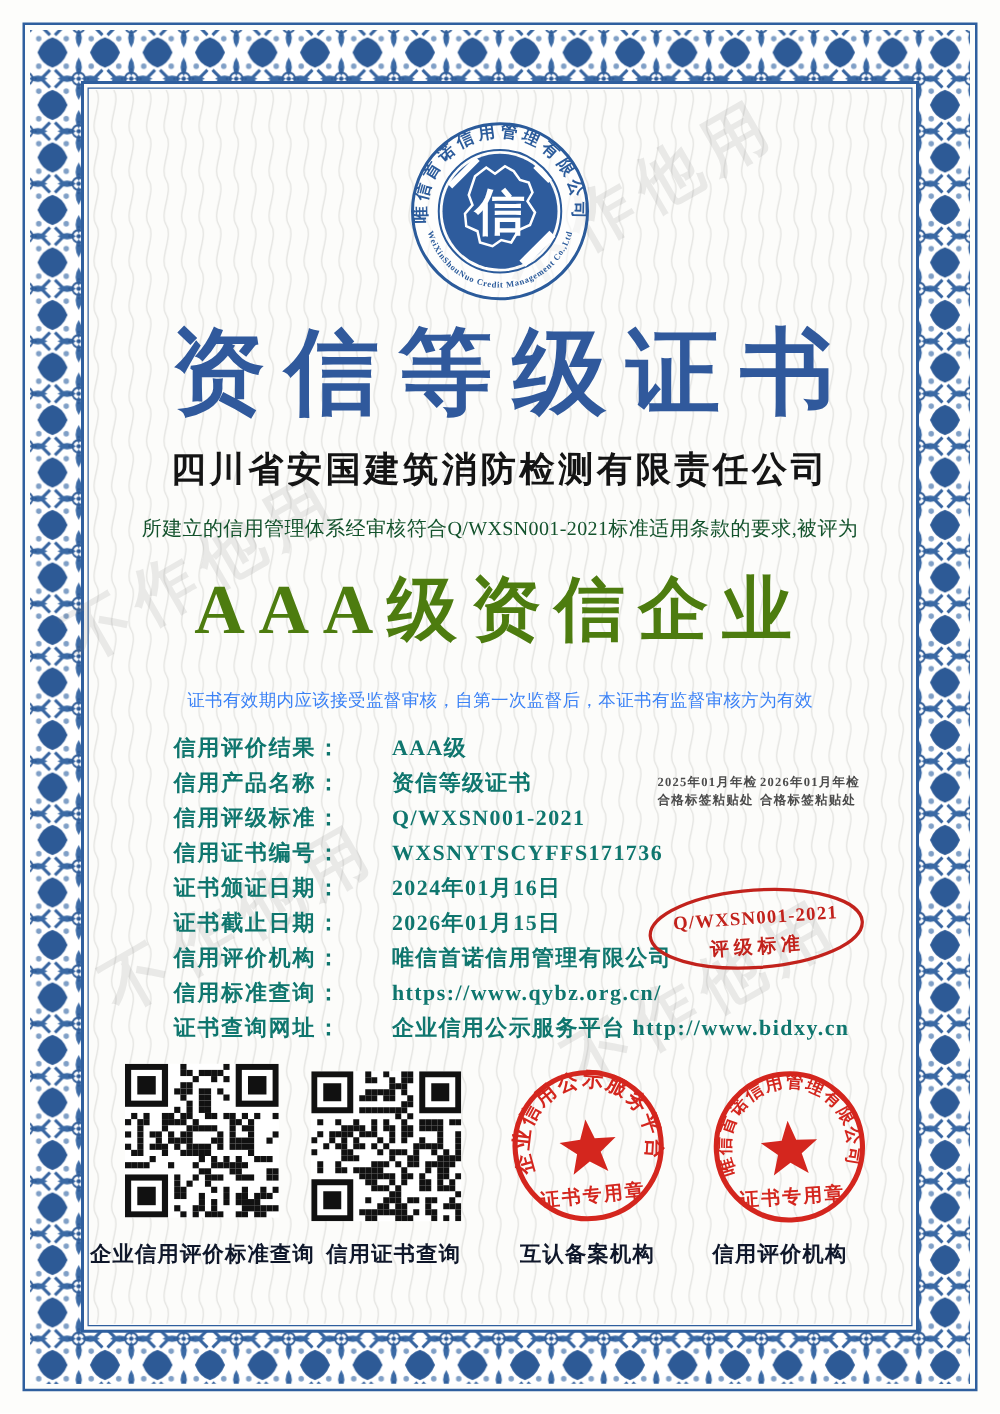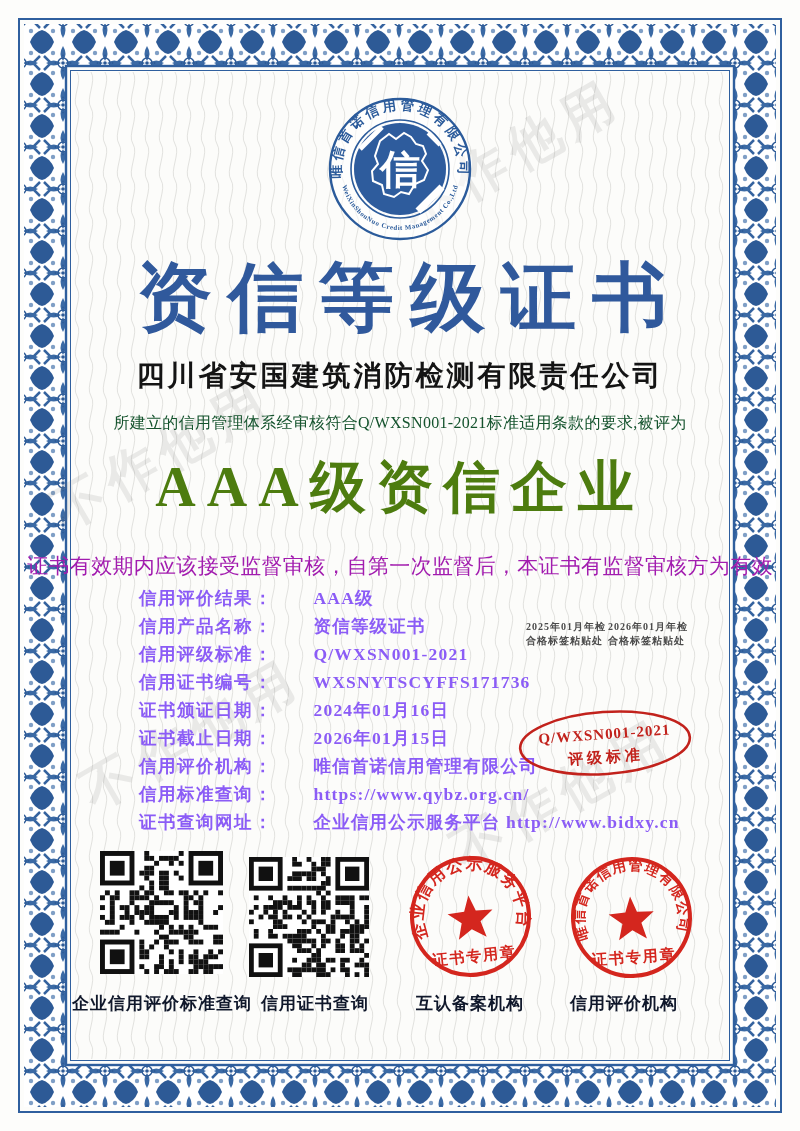--- a/index.html
+++ b/index.html
@@ -6,24 +6,24 @@
   .page{position:relative;width:800px;height:1131px;background:#fdfdfb;overflow:hidden;
         font-family:"Liberation Serif", serif;}
   .abs{position:absolute;}
   .centered{left:0;width:100%;text-align:center;}
 
   
   .title{top:248px;font-size:75px;font-weight:700;color:#30599c;letter-spacing:16px;padding-left:10px;}
   .company{top:357px;font-size:28px;font-weight:700;color:#141414;letter-spacing:3px;}
   .intro{top:413px;font-size:16px;color:#14532d;letter-spacing:0.3px;}
   .headline{top:450px;font-size:56px;font-weight:700;color:#4d7c0f;letter-spacing:11px;}
-  .validity{top:552px;font-size:21px;color:#a21caf;letter-spacing:0.3px;}
+  .validity{top:552px;font-size:14px;color:#3b82f6;letter-spacing:0.3px;}
 
   .fields{left:139px;top:584px;}
-  .field-row{height:28px;display:flex;align-items:center;font-size:17.5px;font-weight:600;color:#8b5cf6;}
+  .field-row{height:28px;display:flex;align-items:center;font-size:17.5px;font-weight:600;color:#0f766e;}
   .f-label{letter-spacing:1.5px;}
   .f-sep{padding:0 2px 0 1px;}
   .f-value{letter-spacing:1.2px;margin-left:40px;}
 
   .annual{font-size:10px;font-weight:700;color:#4b4b4b;line-height:14px;letter-spacing:1px;top:620px;}
   .annual-1{left:513px;margin-left:13px;} .annual-2{left:608px;}
 
   .qr-box{width:123px;height:123px;background:#fff;}
   .qr-1{left:100px;top:851px;} .qr-2{left:249px;top:857px;width:120px;height:120px;}
 

